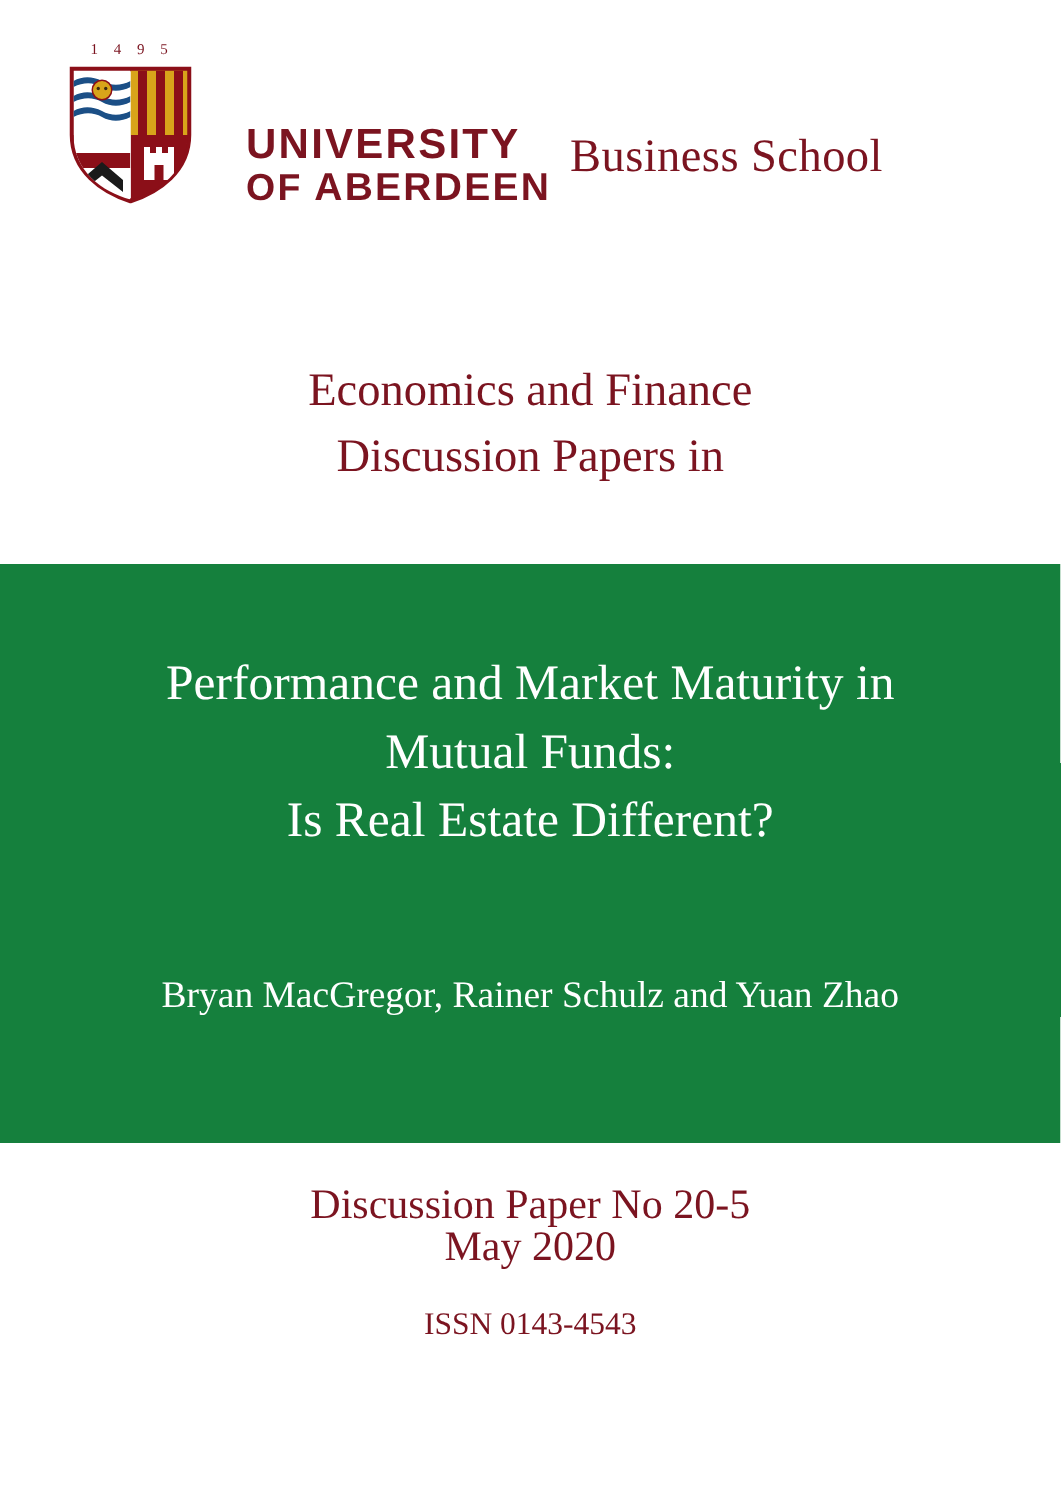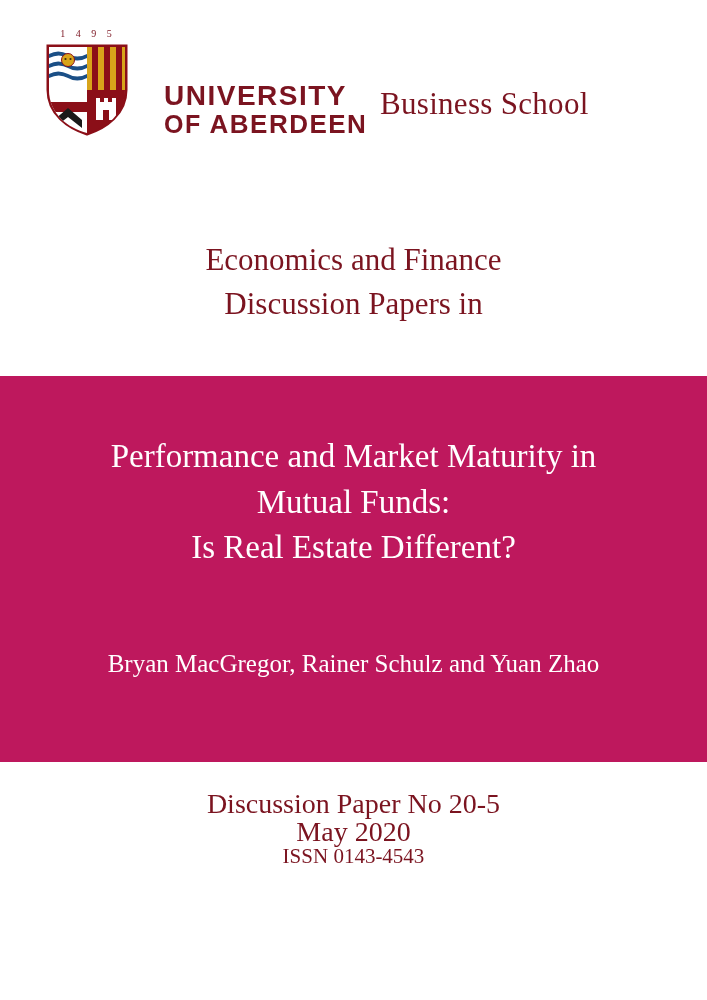--- a/index.html
+++ b/index.html
@@ -96,21 +96,21 @@
     color: #7b1420;
   }
 
   
   .band {
     position: absolute;
     top: 376px;
     left: 0;
     width: 707px;
     height: 386px;
-    background: #be185d;
+    background: #15803d;
     color: #ffffff;
   }
   .paper-title {
     position: absolute;
     top: 58px;
     left: 30px;
     width: 647px;
     text-align: center;
     font-size: 33px;
     line-height: 1.38;
@@ -138,20 +138,21 @@
   .footer .dp-no {
     font-size: 28px;
     line-height: 1.0;
   }
   .footer .date {
     font-size: 28px;
     line-height: 1.0;
   }
   .footer .issn {
     font-size: 21px;
+    margin-top: 26px;
     line-height: 1.0;
   }
 </style>
 </head>
 <body>
 
 <div class="header">
 
   <div class="logo-block">
 

